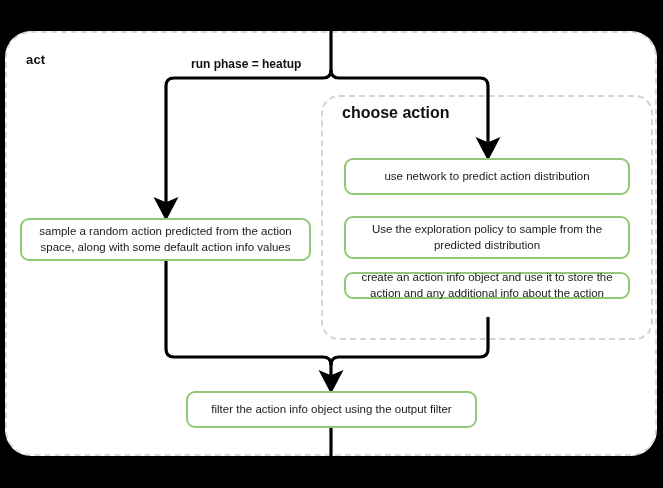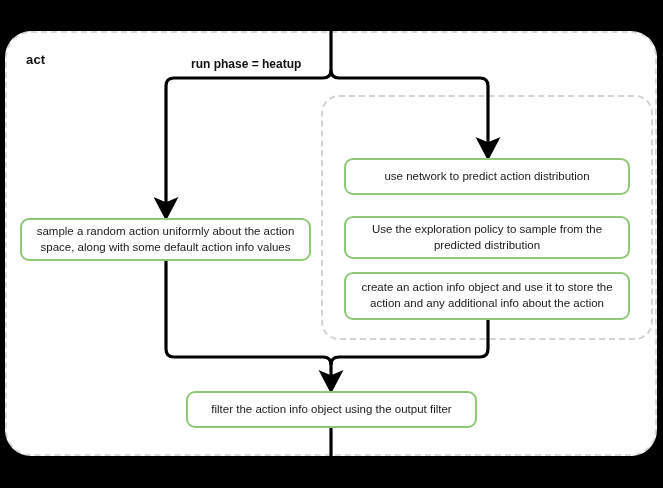--- a/index.html
+++ b/index.html
@@ -82,21 +82,21 @@
     text-align: center;
     color: #1a1a1a;
     font-size: 11.5px;
     line-height: 1.35;
     padding: 2px 9px;
   }
 
   .step-sample  { left: 20px;  top: 218px; width: 291px; height: 43px; }
   .step-predict { left: 344px; top: 158px; width: 286px; height: 37px; }
   .step-explore { left: 344px; top: 216px; width: 286px; height: 43px; }
-  .step-create  { left: 344px; top: 272px; width: 286px; height: 48px; }
+  .step-create  { left: 344px; top: 272px; width: 286px; height: 27px; }
   .step-filter  { left: 186px; top: 391px; width: 291px; height: 37px; text-align: right; }
 
   
   .edge-label {
     position: absolute;
     font-size: 12px;
     font-weight: bold;
     color: #111111;
     white-space: nowrap;
   }
@@ -114,20 +114,21 @@
 </style>
 </head>
 <body>
 
 <div id="canvas">
 
   <div class="outer-box"></div>
   <div class="outer-title">act</div>
 
   <div class="inner-box"></div>
+  <div class="inner-title">choose action</div>
 
   <svg id="connectors" viewBox="0 0 663 488" xmlns="http://www.w3.org/2000/svg">
     <defs>
       <marker id="arrowhead" markerWidth="9" markerHeight="9" refX="3.4" refY="4.2" orient="auto" markerUnits="strokeWidth">
         <path d="M0,0.3 L7.4,4.2 L0,8.1 L1.6,4.2 Z" fill="#000000"></path>
       </marker>
     </defs>
 
     <path d="M331,0 L331,70" fill="none" stroke="#000000" stroke-width="3.2"></path>
 
@@ -137,19 +138,19 @@
 
     <path d="M166,261 L166,349 Q166,357 174,357 L323,357 Q331,357 331,365 L331,381" fill="none" stroke="#000000" stroke-width="3.2" marker-end="url(#arrowhead)"></path>
 
     <path d="M488,317 L488,349 Q488,357 480,357 L339,357 Q331,357 331,365" fill="none" stroke="#000000" stroke-width="3.2"></path>
 
     <path d="M331,428 L331,488" fill="none" stroke="#000000" stroke-width="3.2"></path>
   </svg>
 
   <div class="edge-label label-heatup">run phase = heatup</div>
 
-  <div class="step step-sample">sample a random action uniformly about the action space, along with some default action info values</div>
+  <div class="step step-sample">sample a random action predicted from the action space, along with some default action info values</div>
   <div class="step step-explore">Use the exploration policy to sample from the predicted distribution</div>
   <div class="step step-predict">use network to predict action distribution</div>
   <div class="step step-create">create an action info object and use it to store the action and any additional info about the action</div>
   <div class="step step-filter">filter the action info object using the output filter</div>
 
 </div>
 
 </body></html>

